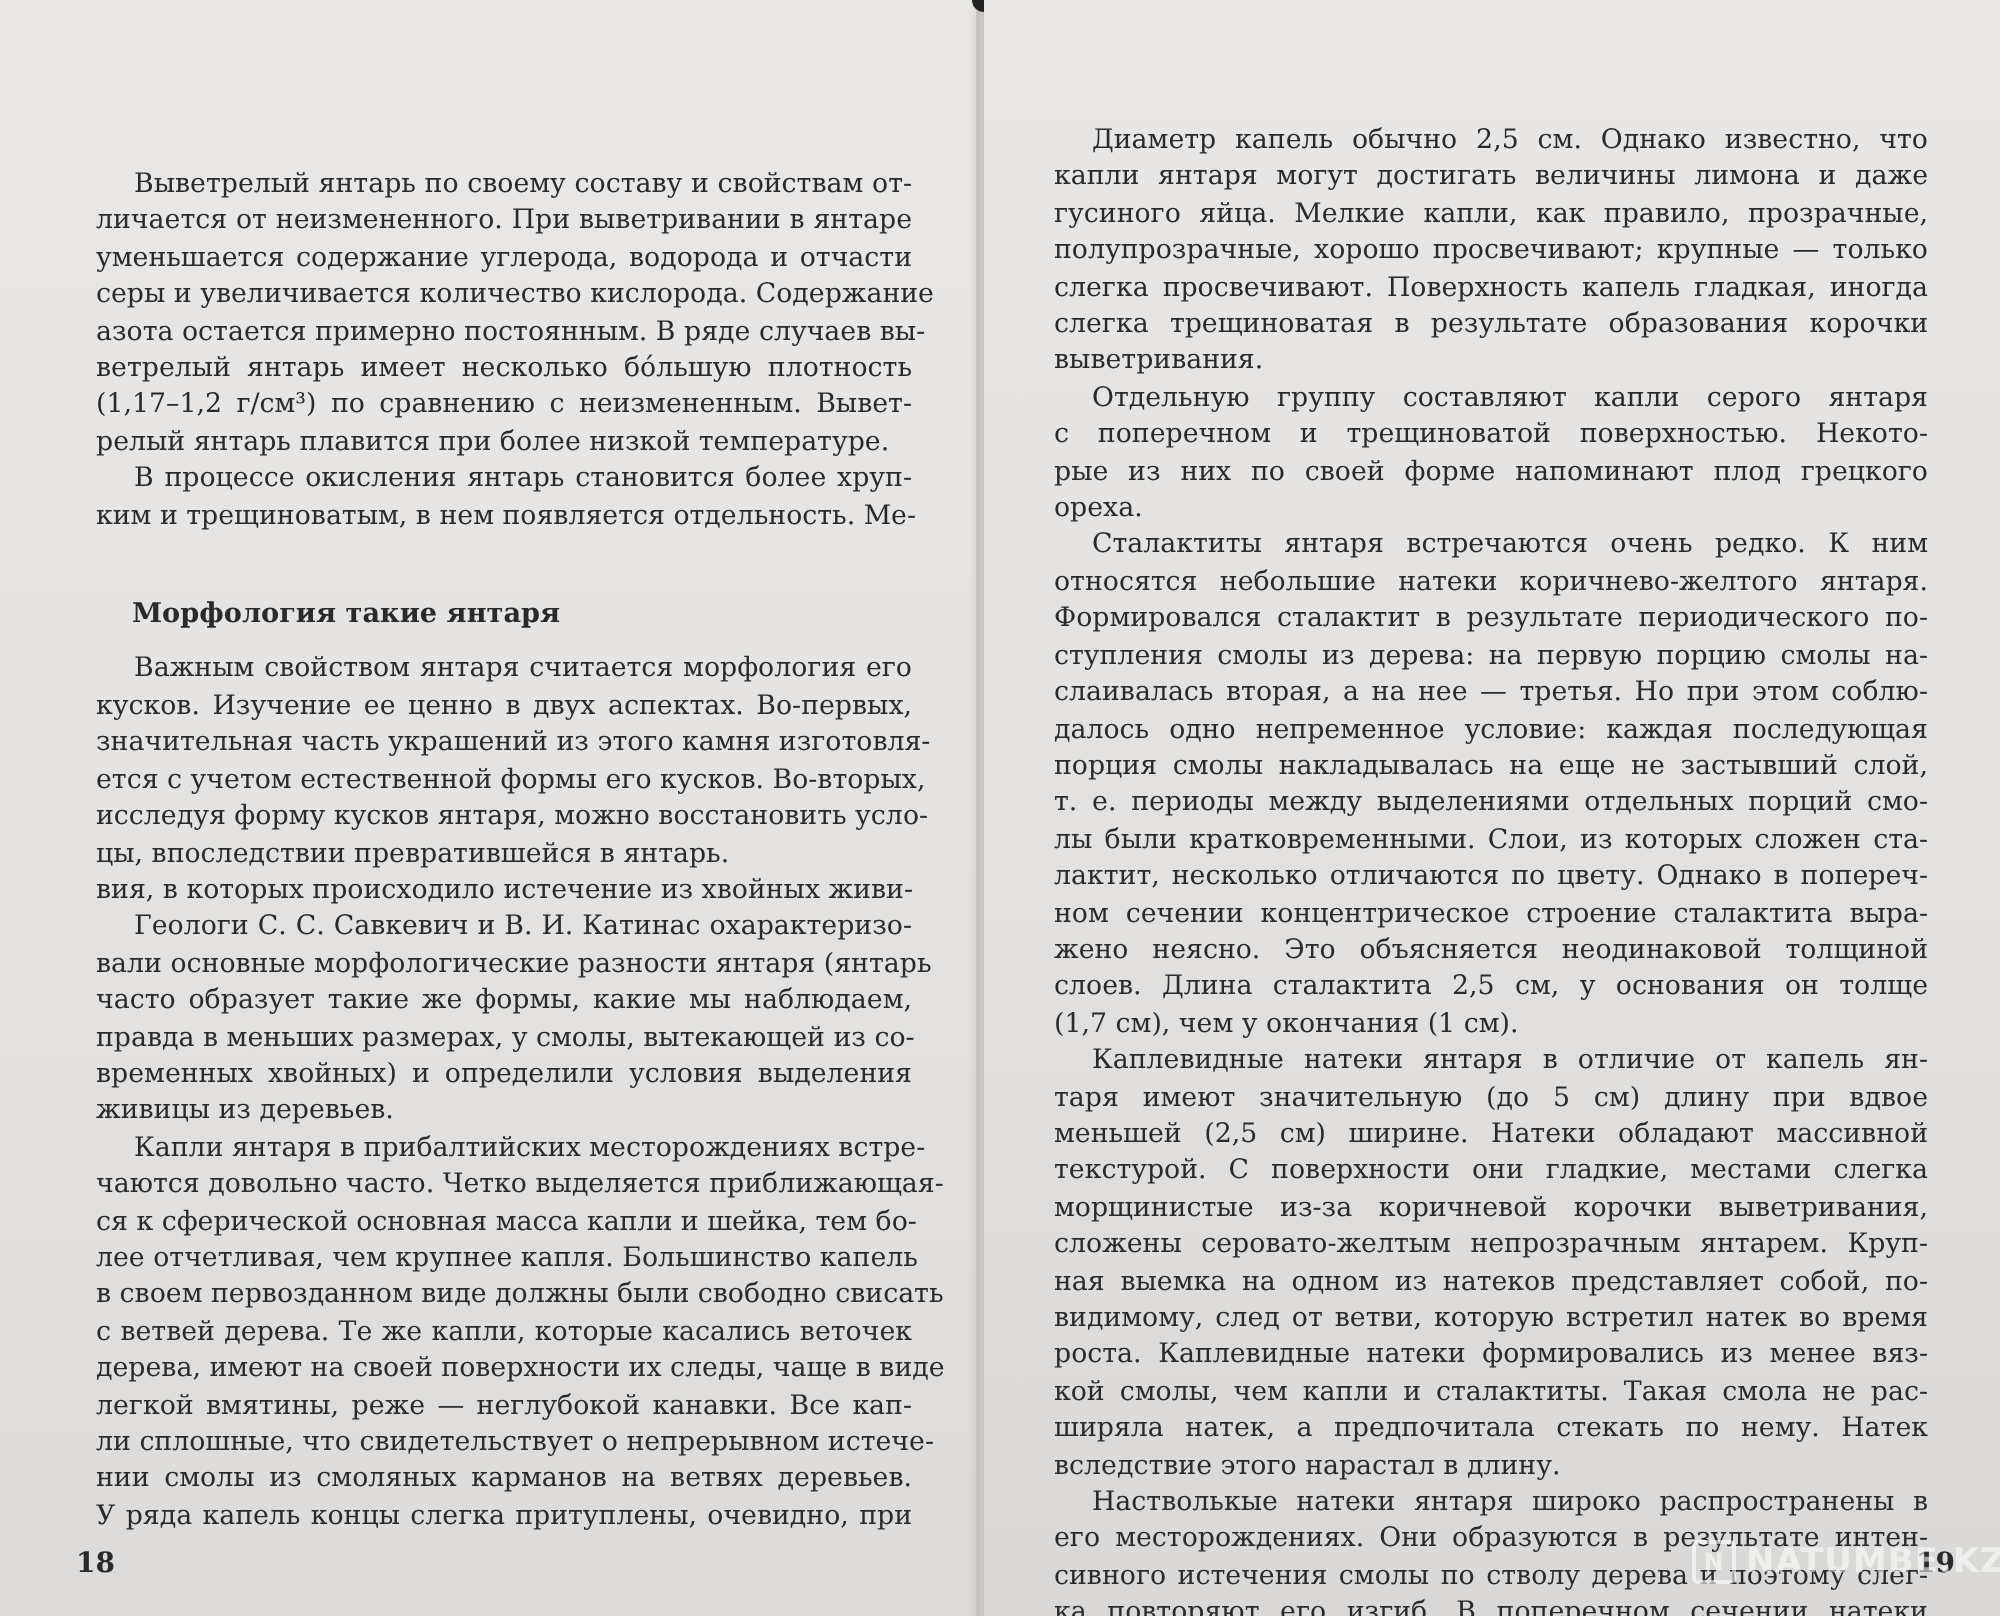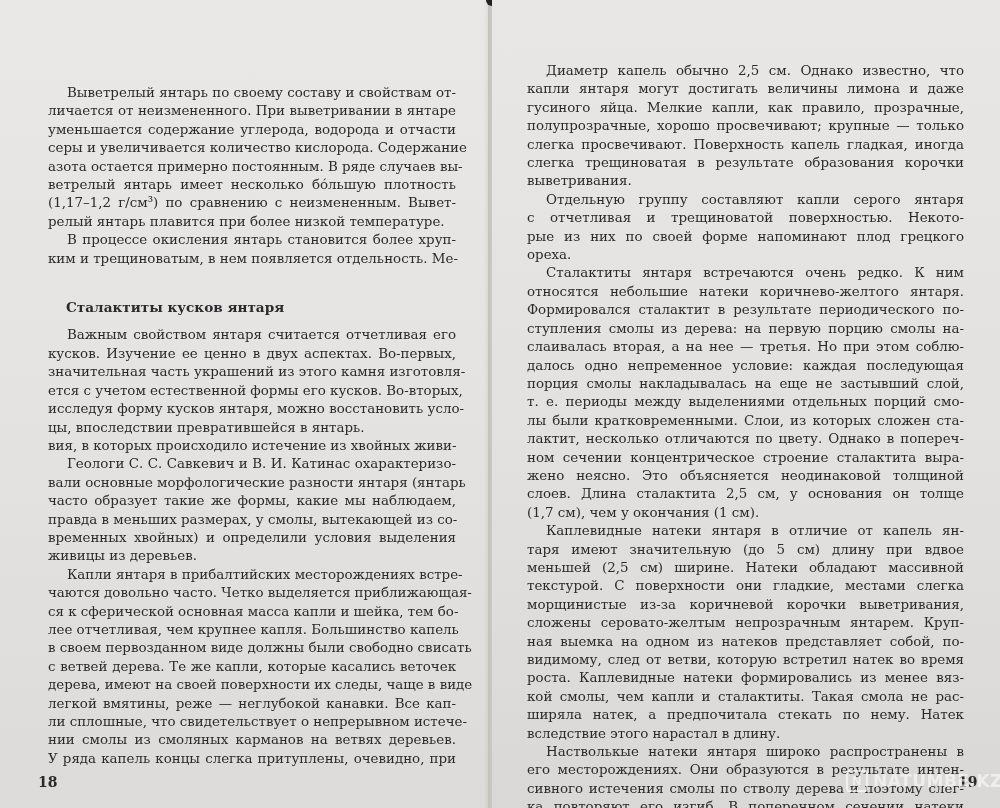--- a/index.html
+++ b/index.html
@@ -60,24 +60,24 @@
             <span class="ln">азота остается примерно постоянным. В ряде случаев вы-</span>
             <span class="ln">ветрелый янтарь имеет несколько бóльшую плотность</span>
             <span class="ln">(1,17–1,2 г/см³) по сравнению с неизмененным. Вывет-</span>
             <span class="ln last">релый янтарь плавится при более низкой температуре.</span>
           </p>
           <p>
             <span class="ln first">В процессе окисления янтарь становится более хруп-</span>
             <span class="ln">ким и трещиноватым, в нем появляется отдельность. Ме-</span>
           </p>
         </div>
-      <h3>Сталактиты кусков янтаря</h3>
+      <h3>Морфология такие янтаря</h3>
       <div id="left-section">
           <p>
-            <span class="ln first">Важным свойством янтаря считается отчетливая его</span>
+            <span class="ln first">Важным свойством янтаря считается морфология его</span>
             <span class="ln">кусков. Изучение ее ценно в двух аспектах. Во-первых,</span>
             <span class="ln">значительная часть украшений из этого камня изготовля-</span>
             <span class="ln">ется с учетом естественной формы его кусков. Во-вторых,</span>
             <span class="ln">исследуя форму кусков янтаря, можно восстановить усло-</span>
             <span class="ln last">цы, впоследствии превратившейся в янтарь.</span>
             <span class="ln">вия, в которых происходило истечение из хвойных живи-</span>
           </p>
           <p>
             <span class="ln first">Геологи С. С. Савкевич и В. И. Катинас охарактеризо-</span>
             <span class="ln">вали основные морфологические разности янтаря (янтарь</span>
@@ -113,21 +113,21 @@
           <span class="ln first">Диаметр капель обычно 2,5 см. Однако известно, что</span>
           <span class="ln">капли янтаря могут достигать величины лимона и даже</span>
           <span class="ln">гусиного яйца. Мелкие капли, как правило, прозрачные,</span>
           <span class="ln">полупрозрачные, хорошо просвечивают; крупные — только</span>
           <span class="ln">слегка просвечивают. Поверхность капель гладкая, иногда</span>
           <span class="ln">слегка трещиноватая в результате образования корочки</span>
           <span class="ln last">выветривания.</span>
         </p>
         <p>
           <span class="ln first">Отдельную группу составляют капли серого янтаря</span>
-          <span class="ln">с отчетливая и трещиноватой поверхностью. Некото-</span>
+          <span class="ln">с поперечном и трещиноватой поверхностью. Некото-</span>
           <span class="ln">рые из них по своей форме напоминают плод грецкого</span>
           <span class="ln last">ореха.</span>
         </p>
         <p>
           <span class="ln first">Сталактиты янтаря встречаются очень редко. К ним</span>
           <span class="ln">относятся небольшие натеки коричнево-желтого янтаря.</span>
           <span class="ln">Формировался сталактит в результате периодического по-</span>
           <span class="ln">ступления смолы из дерева: на первую порцию смолы на-</span>
           <span class="ln">слаивалась вторая, а на нее — третья. Но при этом соблю-</span>
           <span class="ln">далось одно непременное условие: каждая последующая</span>

